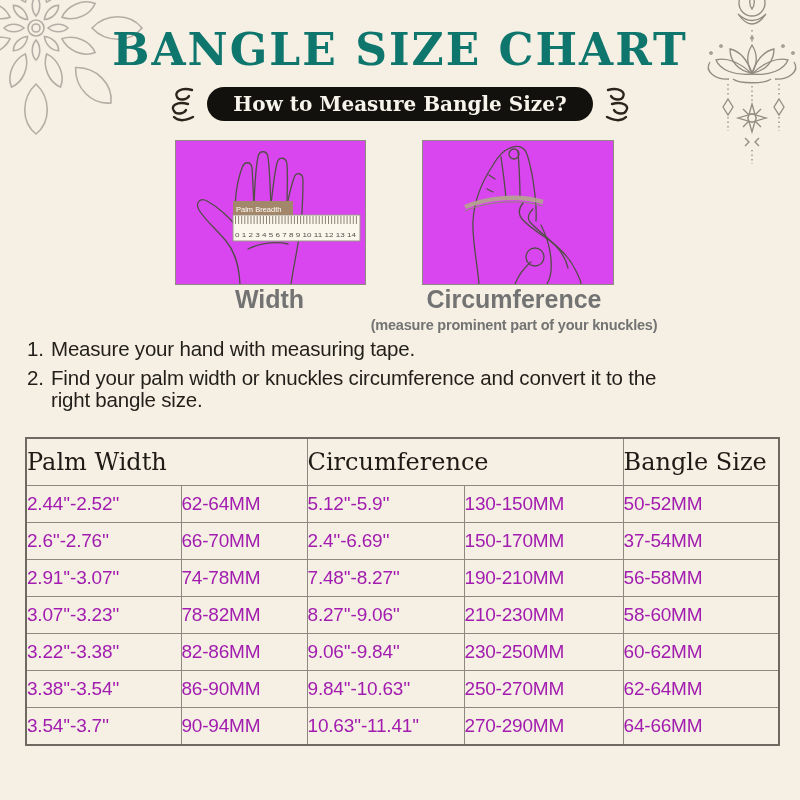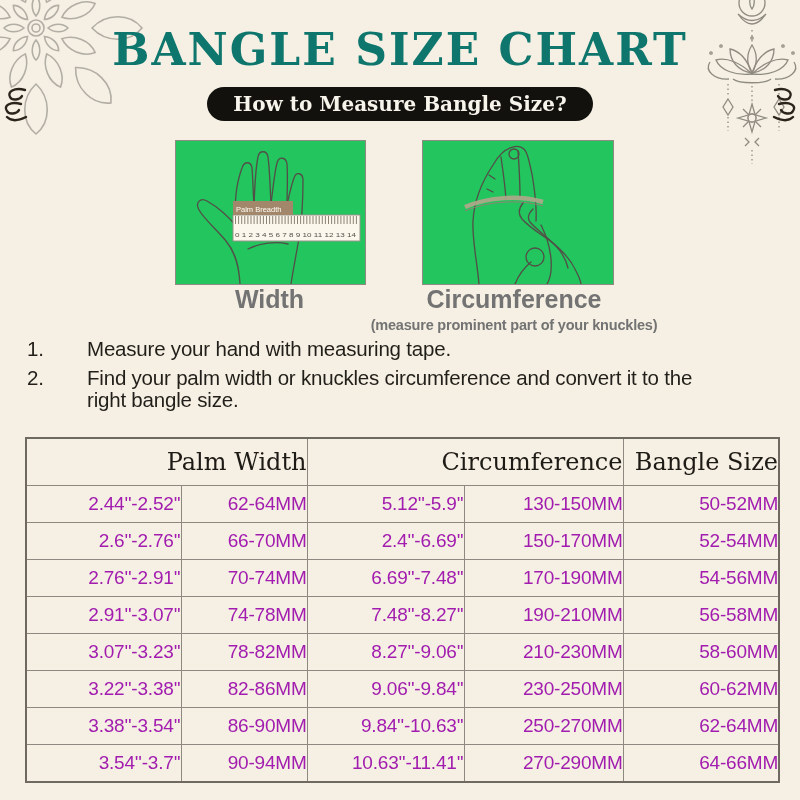--- a/index.html
+++ b/index.html
@@ -4,47 +4,47 @@
 <style>
   html,body{margin:0;padding:0;}
   body{width:800px;height:800px;position:relative;overflow:hidden;
        background:#f5f0e3;font-family:"Liberation Sans",sans-serif;color:#262019;}
   .abs{position:absolute;}
 
   
   .title{top:24px;left:0;width:800px;text-align:center;
          font-family:"DejaVu Serif","Liberation Serif",serif;font-weight:700;
          font-size:44px;letter-spacing:2px;color:#0f766e;}
-  .badge-row{top:84px;left:0;width:800px;display:flex;justify-content:space-between;
+  .badge-row{top:84px;left:0;width:800px;display:flex;justify-content:center;
              align-items:center;gap:10px;}
   .pill{background:#13110d;color:#f7f4ec;border-radius:18px;height:34px;
         display:flex;align-items:center;padding:0 26px;
         font-family:"DejaVu Serif","Liberation Serif",serif;font-weight:700;font-size:20px;}
 
   
-  .illus-box{top:140px;height:143px;border:1px solid #8f8b83;background:#22c55e;}
+  .illus-box{top:140px;height:143px;border:1px solid #8f8b83;background:#d946ef;}
   .box-left{left:175px;width:189px;}
   .box-right{left:422px;width:190px;}
   .caption{top:285px;text-align:center;font-weight:700;font-size:25px;color:#737373;}
   .cap-left{left:175px;width:189px;}
   .cap-right{left:368px;width:292px;}
   .cap-note{font-weight:700;font-size:14.5px;margin-top:3px;letter-spacing:-0.2px;}
 
   
   .instructions{top:338px;left:27px;width:720px;font-size:20.5px;
                 letter-spacing:-0.2px;color:#221f1a;}
   .instr-item{display:flex;margin-bottom:7px;line-height:22px;}
   .instr-num{width:24px;flex:0 0 24px;}
-  .instr-text{white-space:pre-line;margin-left:36px;}
+  .instr-text{white-space:pre-line;}
 
   
   table.size-chart{top:437px;left:25px;width:753px;position:absolute;
         border-collapse:collapse;table-layout:fixed;
         border:2px solid #6e6a62;}
-  table.size-chart th, table.size-chart td{border:1px solid #8d8981;text-align:right;
+  table.size-chart th, table.size-chart td{border:1px solid #8d8981;text-align:left;
         vertical-align:middle;padding:0;}
   table.size-chart th{height:46px;font-family:"DejaVu Serif","Liberation Serif",serif;
         font-weight:500;font-size:24px;color:#1e1a15;}
   table.size-chart td{height:36px;font-size:19px;color:#a21caf;letter-spacing:-0.2px;}
 
   svg{display:block;}
 </style>
 </head>
 <body>
 
@@ -225,28 +225,21 @@
         <td>62-64MM</td>
         <td>5.12''-5.9''</td>
         <td>130-150MM</td>
         <td>50-52MM</td>
     </tr>
     <tr>
       <td>2.6''-2.76''</td>
         <td>66-70MM</td>
         <td>2.4''-6.69''</td>
         <td>150-170MM</td>
-        <td>52-54MM</td>
-    </tr>
-    <tr>
-      <td>2.76''-2.91''</td>
-        <td>70-74MM</td>
-        <td>6.69''-7.48''</td>
-        <td>170-190MM</td>
-        <td>54-56MM</td>
+        <td>37-54MM</td>
     </tr>
     <tr>
       <td>2.91''-3.07''</td>
         <td>74-78MM</td>
         <td>7.48''-8.27''</td>
         <td>190-210MM</td>
         <td>56-58MM</td>
     </tr>
     <tr>
       <td>3.07''-3.23''</td>

